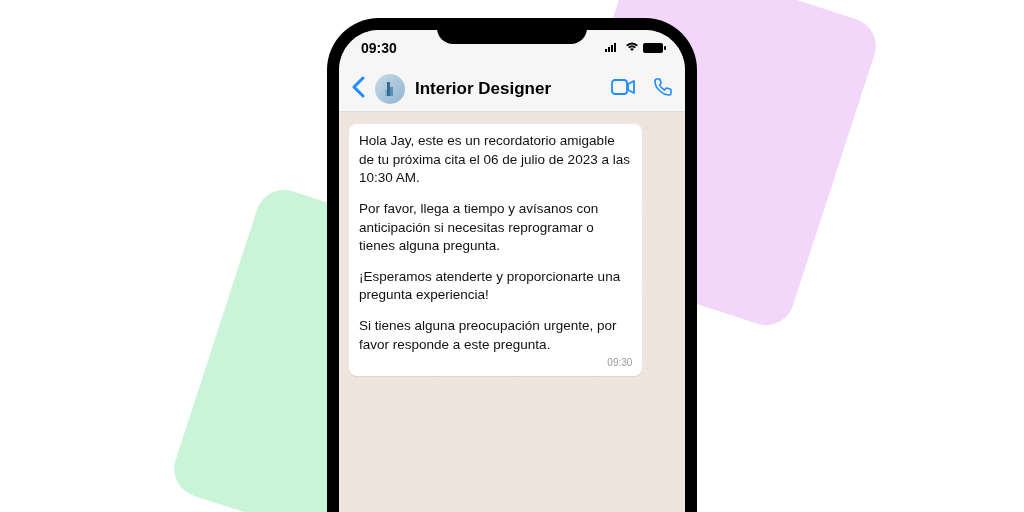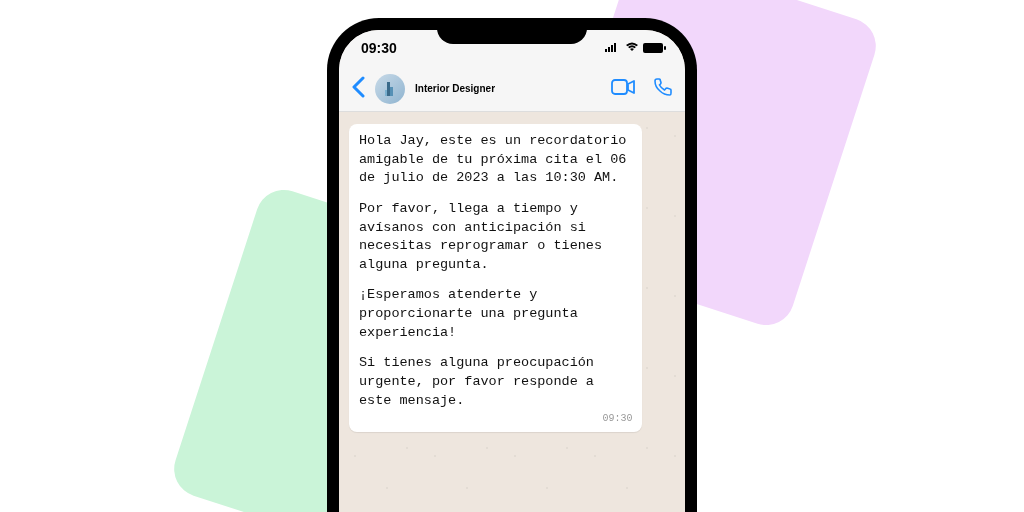--- a/index.html
+++ b/index.html
@@ -114,21 +114,21 @@
       height: 30px;
       border-radius: 50%;
       background: linear-gradient(135deg, #c8dae8, #8fb4d0);
       display: flex;
       align-items: center;
       justify-content: center;
       font-size: 14px;
     }
     .contact-name {
       font-weight: 700;
-      font-size: 10px;
+      font-size: 17px;
       flex: 1;
     }
     .header-actions {
       display: flex;
       gap: 18px;
       align-items: center;
     }
     .video-icon, .phone-icon {
       color: #1f8cff;
     }
@@ -150,21 +150,20 @@
     .bubble {
       background: #fff;
       border-radius: 8px;
       padding: 8px 10px 6px;
       max-width: 90%;
       font-size: 13.5px;
       line-height: 1.38;
       color: #111;
       position: relative;
       box-shadow: 0 1px 1px rgba(0,0,0,0.08);
-      font-family: Liberation Mono, monospace;
     }
     .bubble p { margin-bottom: 12px; }
     .bubble p:last-of-type { margin-bottom: 2px; }
     .msg-time {
       font-size: 10px;
       color: #999;
       text-align: right;
       margin-top: 2px;
     }
   </style>
@@ -226,19 +225,19 @@
         </span>
       </div>
     </div>
 
     <div class="chat-area">
       <div class="chat-bg-pattern"></div>
       <div class="bubble">
         <p>Hola Jay, este es un recordatorio amigable de tu próxima cita el 06 de julio de 2023 a las 10:30 AM.</p>
         <p>Por favor, llega a tiempo y avísanos con anticipación si necesitas reprogramar o tienes alguna pregunta.</p>
         <p>¡Esperamos atenderte y proporcionarte una pregunta experiencia!</p>
-        <p>Si tienes alguna preocupación urgente, por favor responde a este mensaje.</p>
+        <p>Si tienes alguna preocupación urgente, por favor responde a este pregunta.</p>
         <div class="msg-time">09:30</div>
       </div>
     </div>
 
   </div>
 </div>
 
 </body></html>

